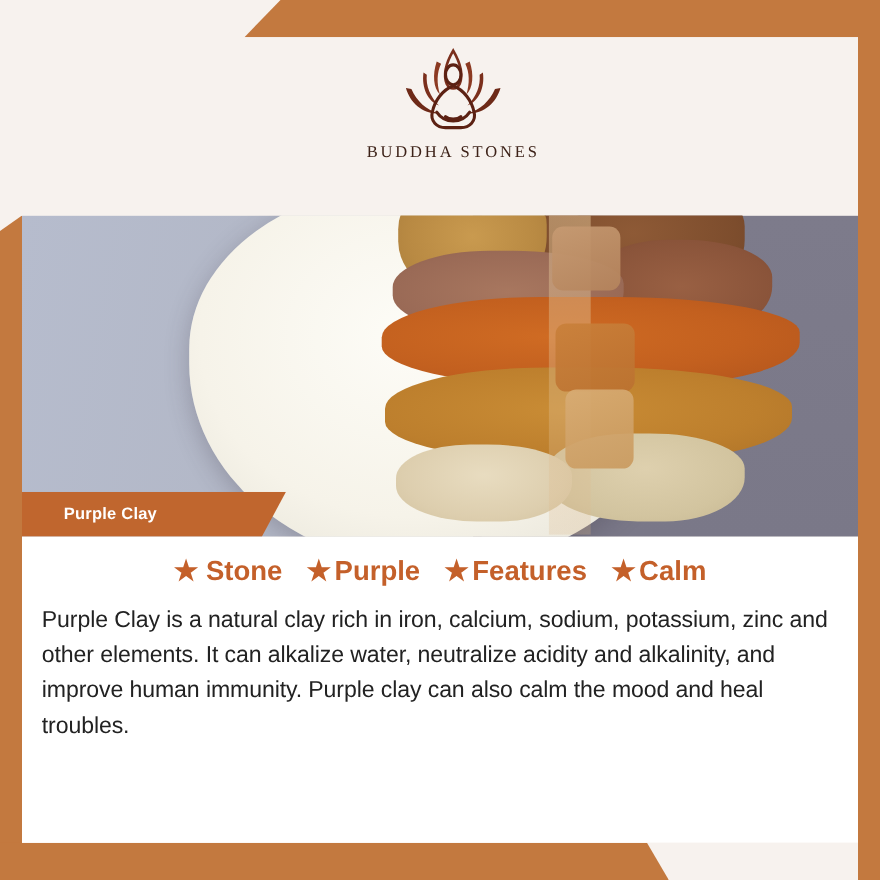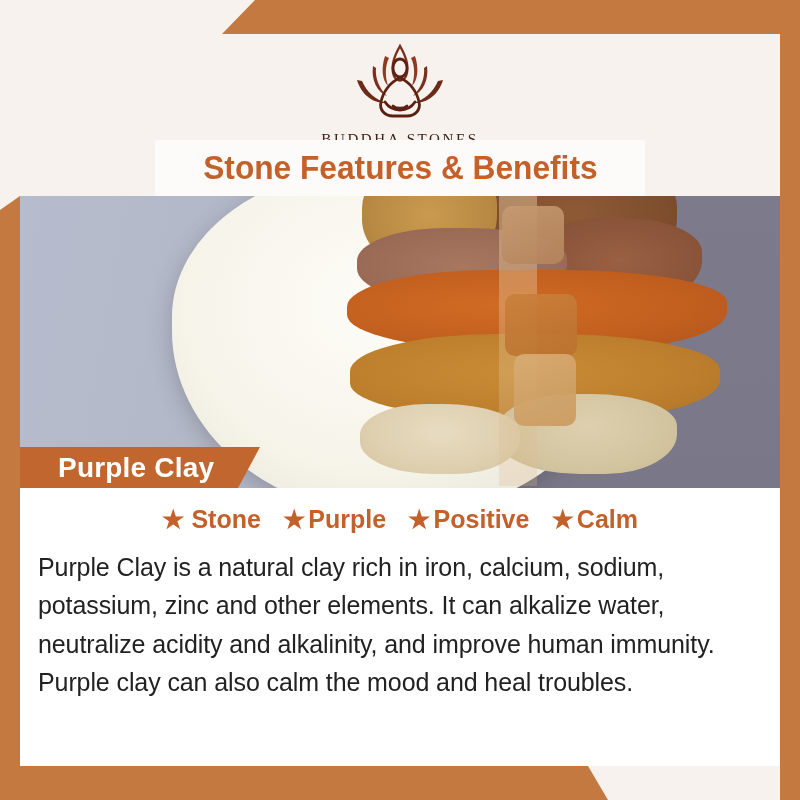--- a/index.html
+++ b/index.html
@@ -49,21 +49,21 @@
   .inner-card {
     position: absolute;
     left: 20px; top: 34px;
     width: 760px; height: 732px;
     background: #f7f2ee;
   }
 
   
   .header {
     position: absolute;
-    left: 20px; top: 34px;
+    left: 32px; top: 34px;
     width: 760px;
     height: 162px;
     display: flex;
     flex-direction: column;
     align-items: center;
     justify-content: flex-start;
   }
   .logo-wrap {
     margin-top: 2px;
     display: flex;
@@ -187,21 +187,21 @@
     left: 20px; top: 447px;
     width: 240px; height: 41px;
     background: #c0662e;
     clip-path: polygon(0 0, 240px 0, 218px 41px, 0 41px);
     display: flex;
     align-items: center;
   }
   .label-text {
     margin-left: 38px;
     color: #ffffff;
-    font-size: 28px;
+    font-size: 15px;
     font-weight: bold;
     letter-spacing: 0.2px;
   }
 
   
   .content {
     position: absolute;
     left: 20px; top: 488px;
     width: 760px; height: 278px;
     background: #ffffff;
@@ -222,21 +222,21 @@
     font-size: 25px;
     white-space: nowrap;
     font-family: "Liberation Sans Narrow", "Liberation Sans", sans-serif;
   }
   .star { font-size: 25px; line-height: 1; color: #c4602a; }
   .benefit.spaced .star { margin-right: 4px; }
 
   .description {
     margin: 14px 18px 0 18px;
     font-family: "Liberation Sans Narrow", "Liberation Sans", sans-serif;
-    font-size: 25px;
+    font-size: 21px;
     line-height: 1.53;
     color: #222222;
     letter-spacing: -0.1px;
   }
 </style>
 </head>
 <body>
 
 <div class="page">
 
@@ -262,23 +262,20 @@
           <ellipse cx="59" cy="32" rx="7" ry="9"></ellipse>
           <path d="M59 42 C49 46 42 56 40 66 C38 74 44 80 52 80 L66 80 C74 80 80 74 78 66 C76 56 69 46 59 42 Z"></path>
           <path d="M44 66 C48 72 54 74 59 74 C64 74 70 72 74 66"></path>
           <path d="M52 70 C55 73 63 73 66 70"></path>
         </g>
       </svg>
       <div class="brand-name">BUDDHA STONES</div>
     </div>
   </div>
 
-  <div class="title-band">
-    <div class="title-text">Stone Features &amp; Benefits</div>
-  </div>
 
   <div class="photo">
     <div class="photo-bg-left"></div>
     <div class="photo-bg-right"></div>
     <div class="plate">
       <div class="powder pw-2"></div>
       <div class="powder pw-1"></div>
       <div class="powder pw-4"></div>
       <div class="powder pw-3"></div>
       <div class="powder pw-5"></div>
@@ -301,21 +298,21 @@
       <div class="benefit spaced">
         <span class="star">★</span>
         <span>Stone</span>
       </div>
       <div class="benefit">
         <span class="star">★</span>
         <span>Purple</span>
       </div>
       <div class="benefit">
         <span class="star">★</span>
-        <span>Positive</span>
+        <span>Features</span>
       </div>
       <div class="benefit">
         <span class="star">★</span>
         <span>Calm</span>
       </div>
     </div>
 
     <p class="description">Purple Clay is a natural clay rich in iron, calcium, sodium, potassium, zinc and other elements. It can alkalize water, neutralize acidity and alkalinity, and improve human immunity. Purple clay can also calm the mood and heal troubles.</p>
   </div>
 

